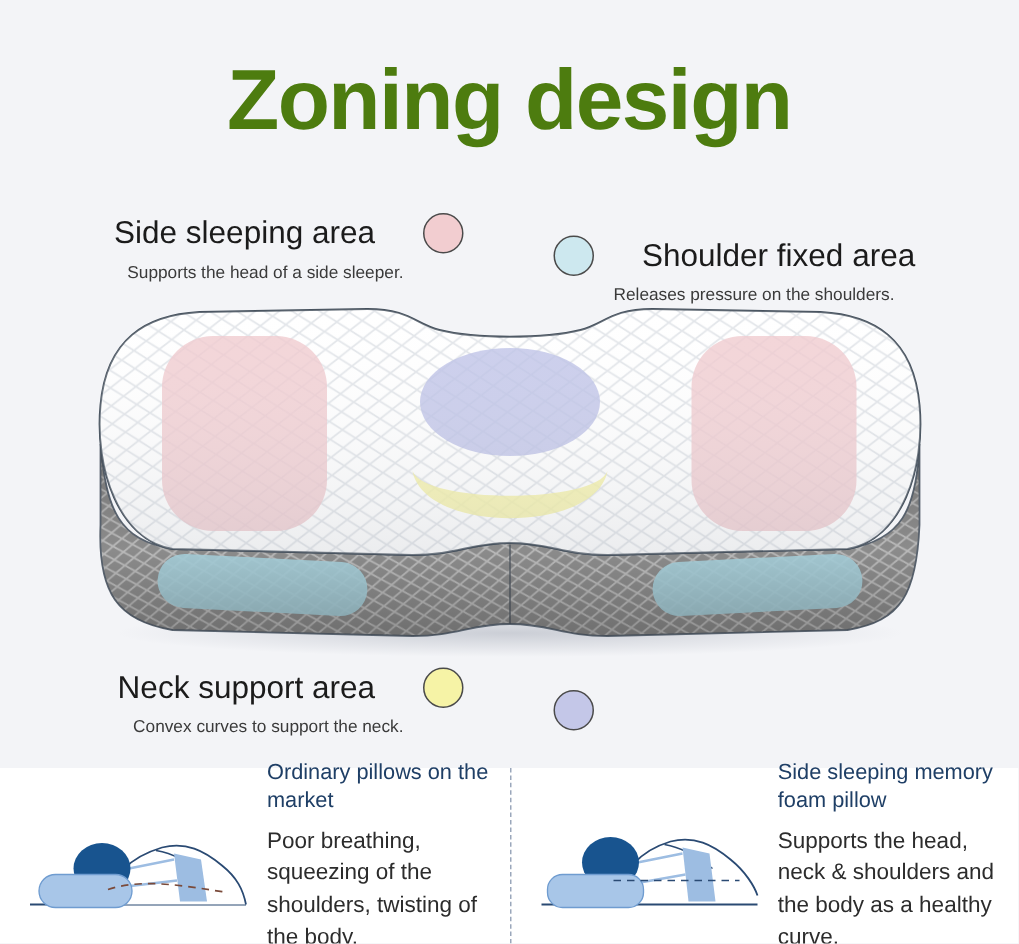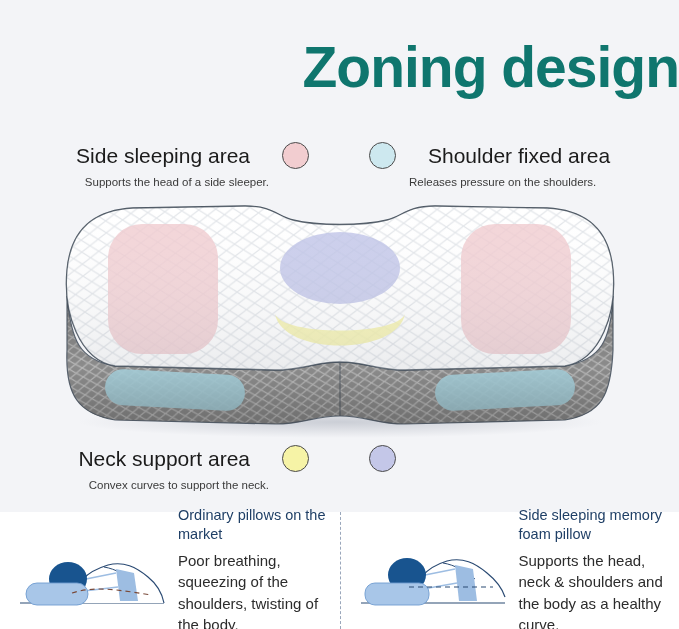--- a/index.html
+++ b/index.html
@@ -14,44 +14,44 @@
     overflow: hidden;
     position: relative;
   }
 
   
   .page-title {
     position: absolute;
     top: 38px;
     left: 0;
     width: 679px;
-    text-align: right;
+    text-align: center;
     font-size: 57px;
     font-weight: bold;
     letter-spacing: -1px;
-    color: #0f766e;
+    color: #4d7c0f;
     line-height: 1.05;
   }
 
   
   .legend-row {
     position: absolute;
     width: 679px;
     left: 0;
     display: flex;
   }
   .legend-row.top { top: 142px; }
   .legend-row.bottom { top: 445px; }
 
   .legend-cell {
     width: 339px;
     box-sizing: border-box;
   }
   .legend-cell.left  { padding-right: 30px; text-align: right; }
-  .legend-cell.right { padding-left: 30px;  text-align: left; }
+  .legend-cell.right { padding-left: 30px;  text-align: left; margin-top: 15px; }
 
   .legend-head {
     display: flex;
     align-items: center;
     gap: 32px;
   }
   .legend-cell.left  .legend-head { justify-content: flex-end; }
   .legend-cell.right .legend-head { justify-content: flex-start; }
 
   .legend-title {

